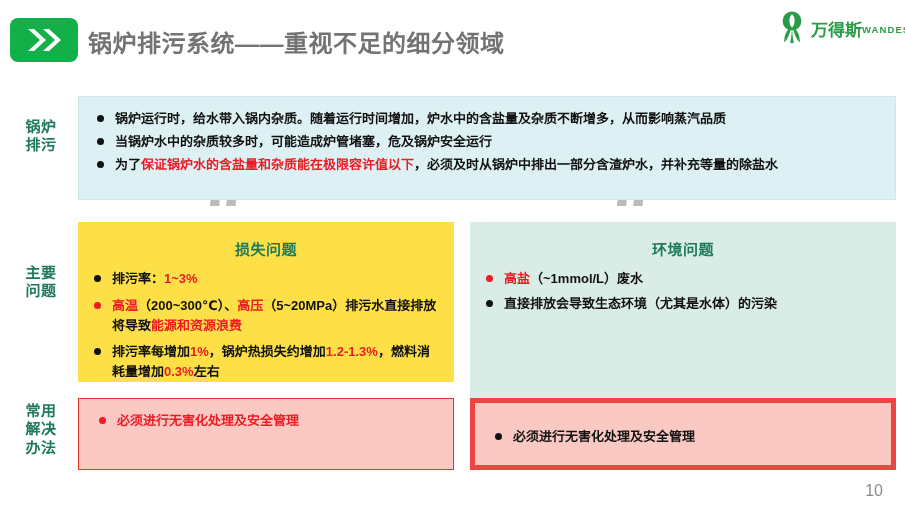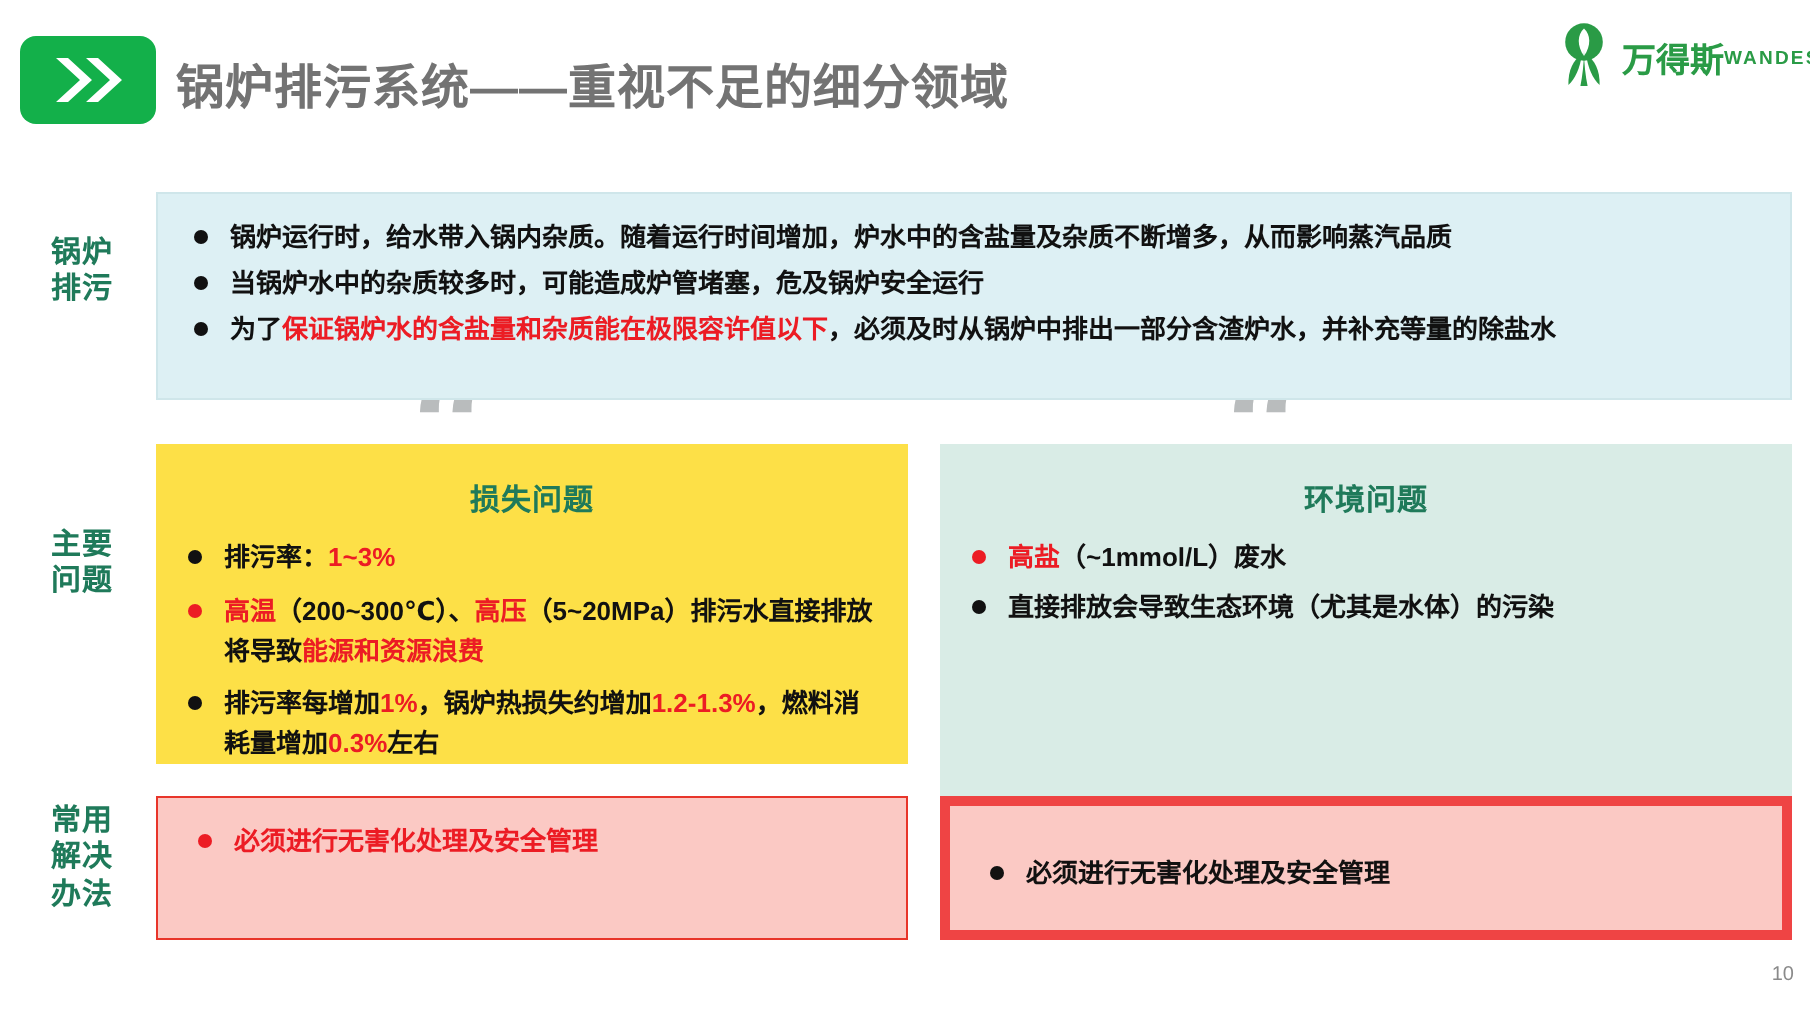--- a/index.html
+++ b/index.html
@@ -183,23 +183,23 @@
   #box-bot-left ul.bullets  { padding: 12px 14px 0 14px; }
   #box-bot-right ul.bullets { padding: 24px 14px 0 14px; }
   #box-bot-left ul.bullets > li { margin-bottom: 6px; }
 
   .t-red   { color: #ec1c24; }
   .t-black { color: #111111; }
 
   
   #page-number {
     position: absolute;
-    right: 8px;
+    right: 22px;
     top: 482px;
-    font-size: 10px;
+    font-size: 16px;
     color: #8a8a8a;
   }
 </style>
 </head>
 <body>
 
 <div id="slide">
 
   <div id="header">
 

